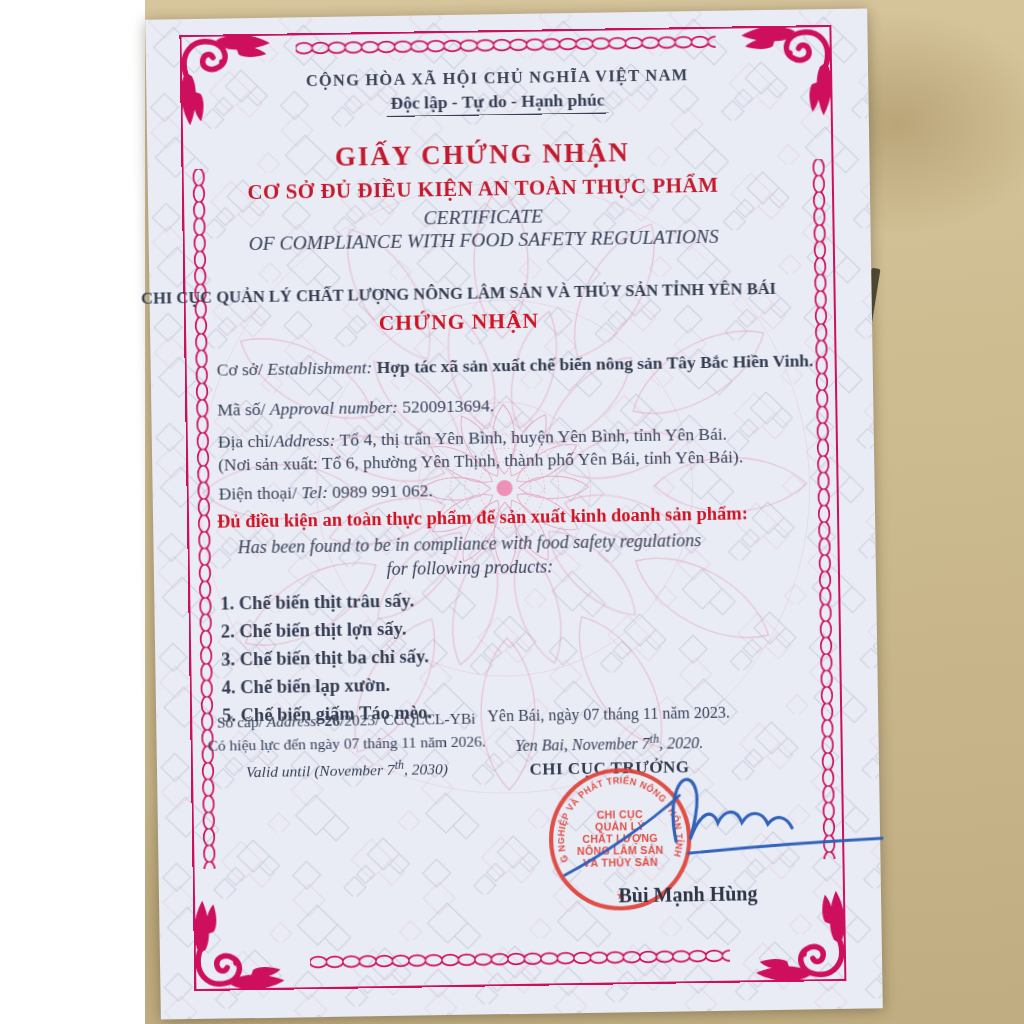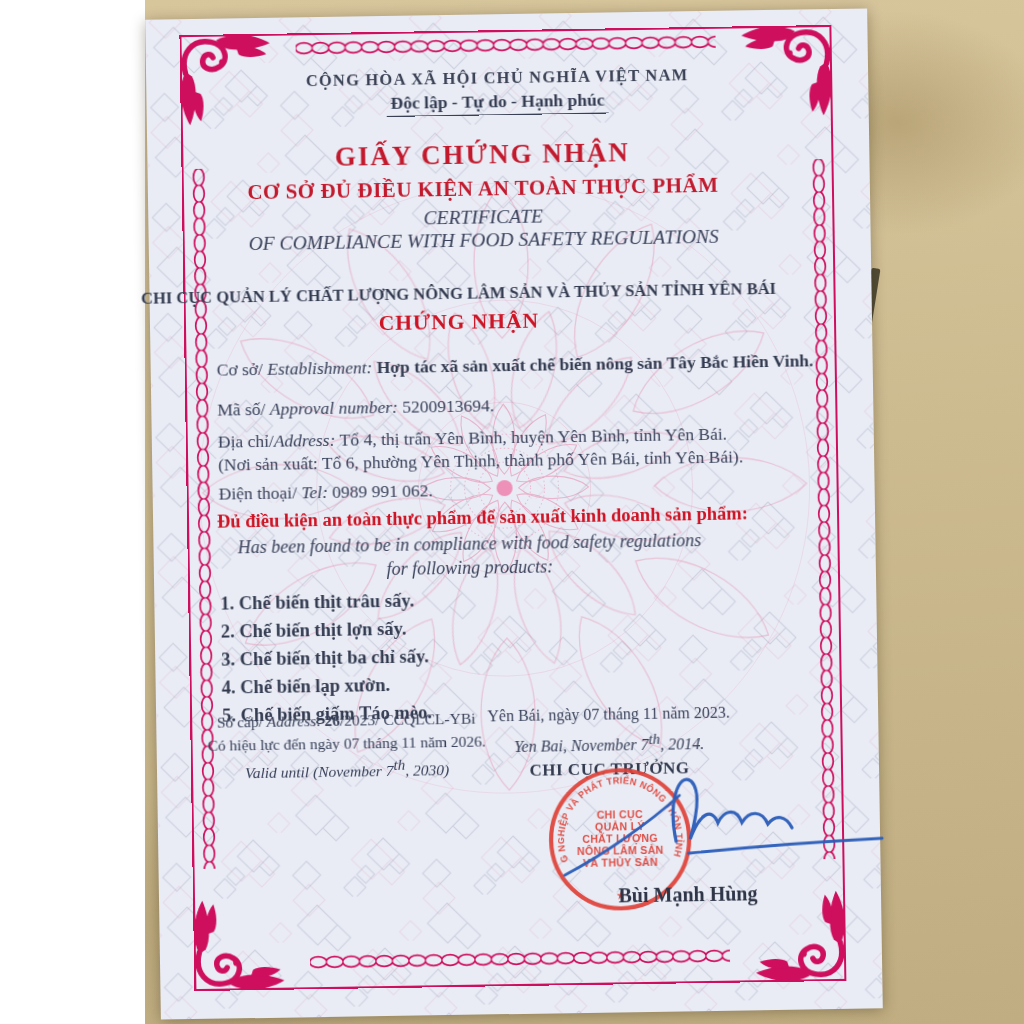--- a/index.html
+++ b/index.html
@@ -88,21 +88,21 @@
   .comp-en2{top:543px;font-size:18px;font-style:italic;color:#39415a;}
 
   .products{position:absolute;left:66px;top:571px;}
   .product{font-size:18.5px;font-weight:bold;color:#333b50;line-height:28px;white-space:nowrap;}
 
   .foot-left{position:absolute;left:40px;top:692px;width:300px;text-align:center;font-size:15.5px;line-height:23px;color:#39415a;}
   .foot-right{position:absolute;left:310px;top:690px;width:285px;text-align:center;font-size:16px;line-height:24.5px;color:#39415a;}
   .it{font-style:italic;}
   .bold{font-weight:bold;}
   .signer-title{font-weight:bold;font-size:17px;letter-spacing:.5px;color:#333b50;}
-  .sup{font-size:15px;vertical-align:super;font-style:italic;}
+  .sup{font-size:12px;vertical-align:super;font-style:italic;}
 
   .stamp{position:absolute;left:382px;top:747px;width:160px;height:160px;opacity:.92;}
   .stamp-ring{font:bold 9.5px "Liberation Sans", sans-serif;fill:var(--stamp-red);letter-spacing:.4px;}
   .stamp-center{font:bold 10.6px "Liberation Sans", sans-serif;fill:var(--stamp-red);text-anchor:middle;letter-spacing:.3px;}
   .stamp-star{font-size:12px;fill:var(--stamp-red);text-anchor:middle;}
   .signature{position:absolute;left:400px;top:750px;width:330px;height:115px;}
   .signer-name{position:absolute;left:429px;top:872px;width:200px;text-align:center;font-size:20px;font-weight:bold;color:#2e3547;}
 </style>
 </head>
 <body>
@@ -281,21 +281,21 @@
       </div>
       <div>Có hiệu lực đến ngày 07 tháng 11 năm 2026.</div>
       <div class="it">
         <span>Valid until (November 7</span><span class="sup">th</span><span>, 2030)</span>
       </div>
     </div>
 
     <div class="foot-right">
       <div>Yên Bái, ngày 07 tháng 11 năm 2023.</div>
       <div class="it">
-        <span>Yen Bai, November 7</span><span class="sup">th</span><span>, 2014.</span>
+        <span>Yen Bai, November 7</span><span class="sup">th</span><span>, 2020.</span>
       </div>
       <div class="signer-title">CHI CỤC TRƯỞNG</div>
     </div>
 
     <svg class="stamp" viewBox="-80 -80 160 160">
       <circle r="69" fill="none" stroke="#df4238" stroke-width="4.2"></circle>
       <defs>
           <path id="ringP" d="M -52 21 A 56 56 0 1 1 52 21"></path>
         </defs>
       <text class="stamp-ring"><textPath href="#ringP" startOffset="50%" text-anchor="middle" textLength="296" lengthAdjust="spacingAndGlyphs">SỞ NÔNG NGHIỆP VÀ PHÁT TRIỂN NÔNG THÔN TỈNH YÊN BÁI</textPath></text>

